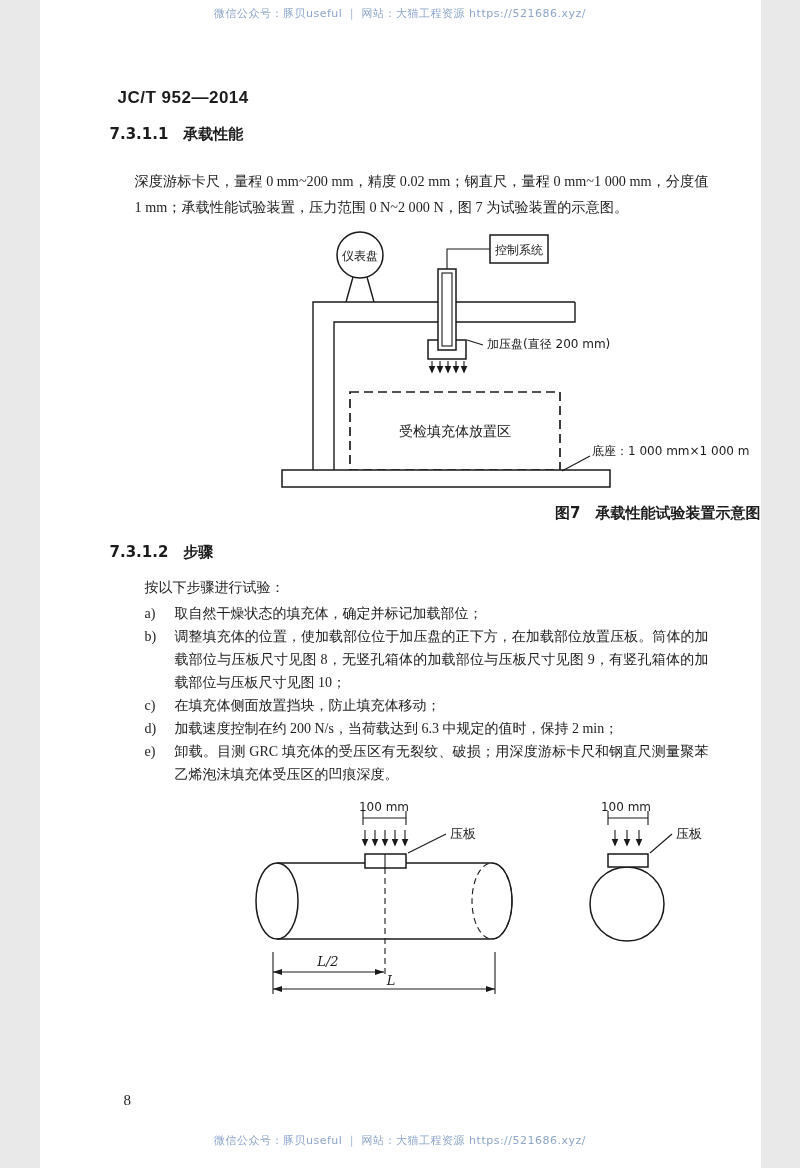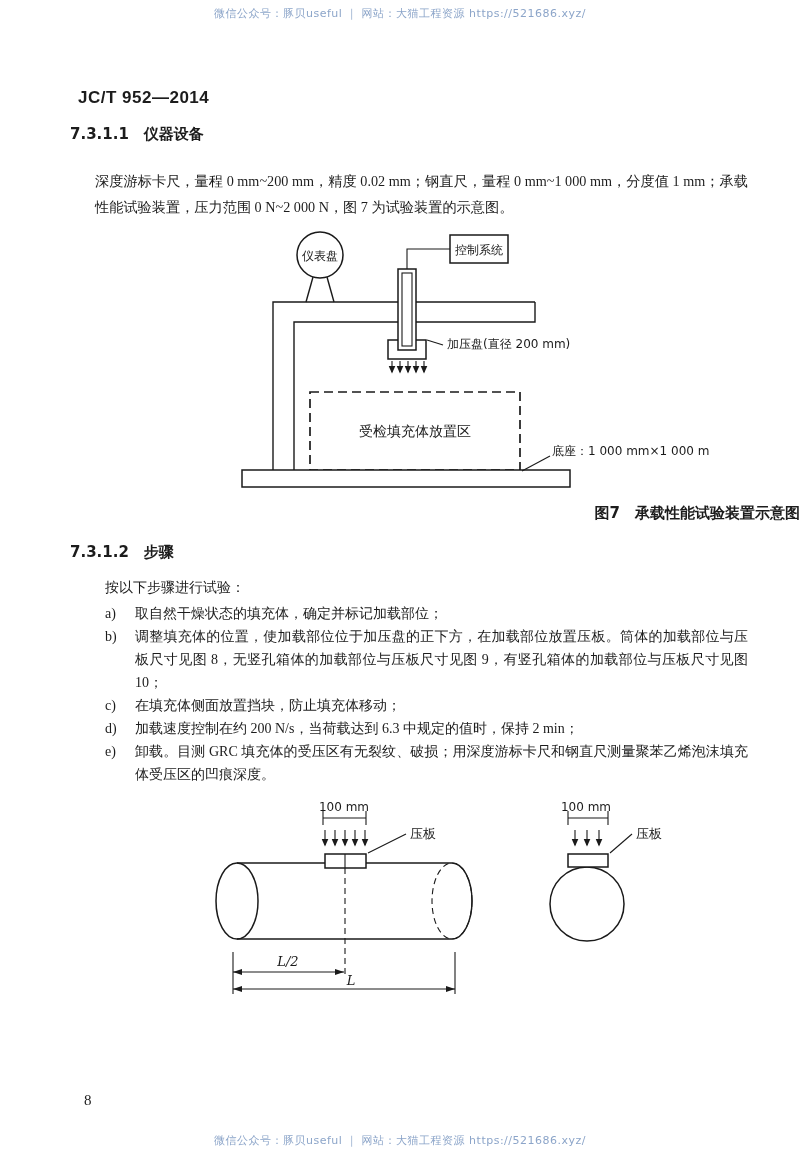--- a/index.html
+++ b/index.html
@@ -1,17 +1,17 @@
 <!DOCTYPE html>
 <html><head>
 <meta charset="utf-8">
 <style>
   html,body{margin:0;padding:0;background:#e9e9e9;}
   .page{
-    position:relative;width:800px;height:1168px;margin:0 auto;
+    position:relative;width:721px;height:1168px;margin:0 auto;
     background:#ffffff;overflow:hidden;
     font-family:"Liberation Serif","DejaVu Serif",serif;
     color:#1c1c1c;
   }
   .wm{
     position:absolute;left:0;width:100%;text-align:center;
     font-family:"DejaVu Sans","Liberation Sans",sans-serif;
     font-size:11px;color:#8ca5c9;letter-spacing:.5px;
   }
   .wm-top{top:6px;}
@@ -68,21 +68,21 @@
 </head>
 <body>
 
 <div class="page">
 
   <div class="wm wm-top">微信公众号：豚贝useful ｜ 网站：大猫工程资源 https://521686.xyz/</div>
 
   <div class="std-no">JC/T 952—2014</div>
 
 
-  <div class="hsec h7311">7.3.1.1　仪器设备</div>
+  <div class="hsec h7311">7.3.1.1　承载性能</div>
 
   <p class="para">深度游标卡尺，量程 0 mm~200 mm，精度 0.02 mm；钢直尺，量程 0 mm~1 000 mm，分度值 1 mm；承载性能试验装置，压力范围 0 N~2 000 N，图 7 为试验装置的示意图。</p>
 
   <svg id="fig7" class="fig-svg" width="480" height="268" viewBox="0 0 480 268">
     <defs>
       <marker id="ah7" markerWidth="9" markerHeight="8" refX="6.5" refY="3.5" orient="auto" markerUnits="userSpaceOnUse">
         <path d="M0,0 L8,3.5 L0,7 Z" fill="#1a1a1a"></path>
       </marker>
     </defs>
 

